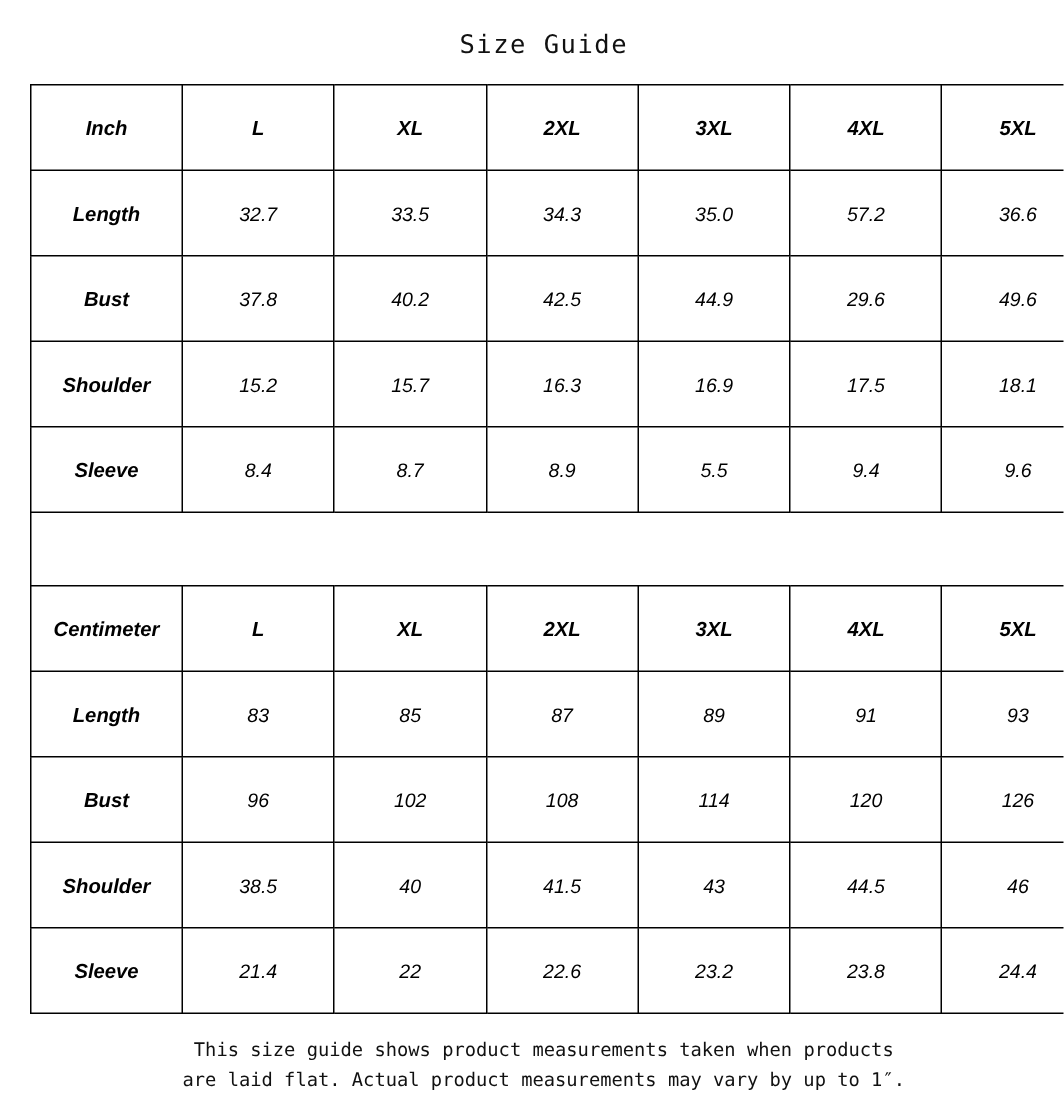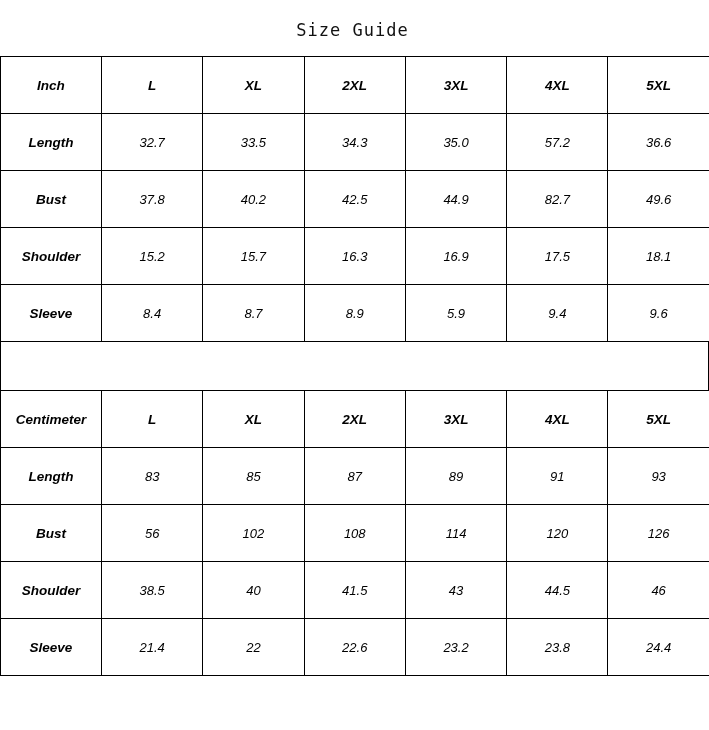--- a/index.html
+++ b/index.html
@@ -12,20 +12,21 @@
     background: #ffffff;
     font-family: "Liberation Sans", sans-serif;
     color: #000000;
     overflow: hidden;
   }
   .page {
     position: relative;
     width: 705px;
     height: 730px;
     box-sizing: border-box;
+    padding-left: 20px;
   }
   .title {
     text-align: center;
     font-family: "DejaVu Sans Mono", monospace;
     font-size: 17px;
     letter-spacing: 1px;
     color: #111111;
     padding-top: 20px;
     padding-bottom: 16px;
   }
@@ -113,38 +114,38 @@
         <td>35.0</td>
         <td>57.2</td>
         <td>36.6</td>
       </tr>
       <tr>
         <td class="row-head">Bust</td>
         <td>37.8</td>
         <td>40.2</td>
         <td>42.5</td>
         <td>44.9</td>
-        <td>82.7</td>
+        <td>29.6</td>
         <td>49.6</td>
       </tr>
       <tr>
         <td class="row-head">Shoulder</td>
         <td>15.2</td>
         <td>15.7</td>
         <td>16.3</td>
         <td>16.9</td>
         <td>17.5</td>
         <td>18.1</td>
       </tr>
       <tr>
         <td class="row-head">Sleeve</td>
         <td>8.4</td>
         <td>8.7</td>
         <td>8.9</td>
-        <td>5.9</td>
+        <td>5.5</td>
         <td>9.4</td>
         <td>9.6</td>
       </tr>
     </tbody>
   </table>
 
   <div class="spacer"></div>
 
   <table class="size-table">
     <colgroup>
@@ -172,21 +173,21 @@
         <td class="row-head">Length</td>
         <td>83</td>
         <td>85</td>
         <td>87</td>
         <td>89</td>
         <td>91</td>
         <td>93</td>
       </tr>
       <tr>
         <td class="row-head">Bust</td>
-        <td>56</td>
+        <td>96</td>
         <td>102</td>
         <td>108</td>
         <td>114</td>
         <td>120</td>
         <td>126</td>
       </tr>
       <tr>
         <td class="row-head">Shoulder</td>
         <td>38.5</td>
         <td>40</td>
@@ -200,14 +201,18 @@
         <td>21.4</td>
         <td>22</td>
         <td>22.6</td>
         <td>23.2</td>
         <td>23.8</td>
         <td>24.4</td>
       </tr>
     </tbody>
   </table>
 
+  <div class="note">
+    <div>This size guide shows product measurements taken when products</div>
+    <div>are laid flat. Actual product measurements may vary by up to 1″.</div>
+  </div>
 
 </div>
 
 </body></html>

